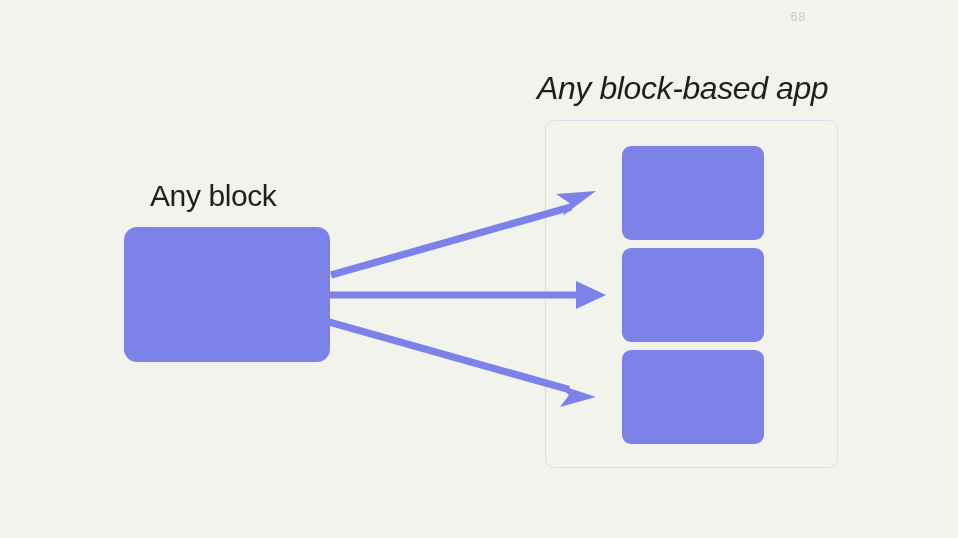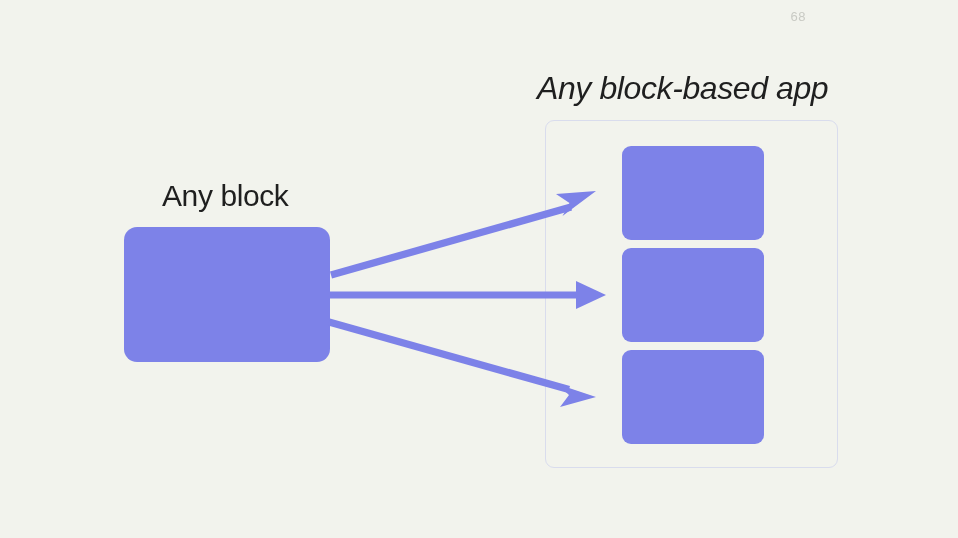--- a/index.html
+++ b/index.html
@@ -43,21 +43,21 @@
   }
   .heading-app {
     left: 537px;
     top: 68px;
     font-size: 32px;
     line-height: 40px;
     font-weight: 400;
     font-style: italic;
   }
   .heading-block {
-    left: 162px;
+    left: 150px;
     top: 177px;
     font-size: 30px;
     line-height: 38px;
     font-weight: 400;
   }
 
   
   .source-block {
     position: absolute;
     left: 124px;

